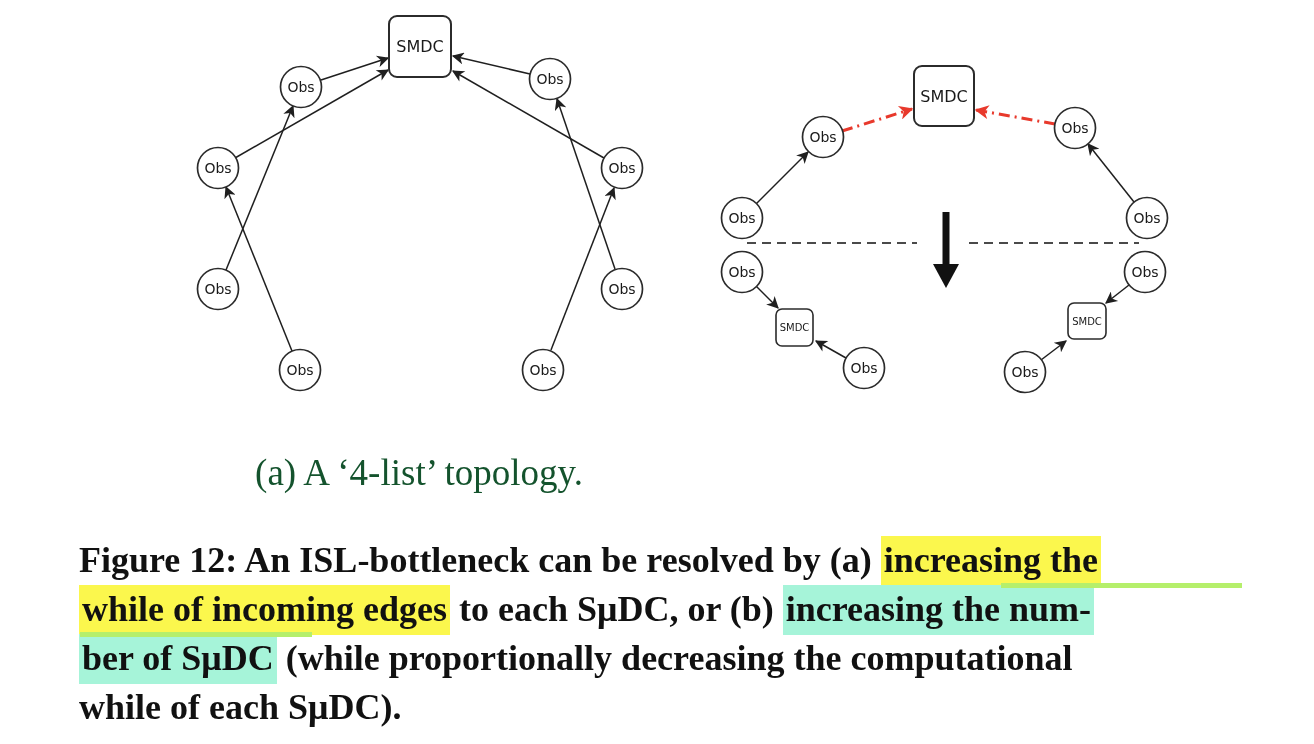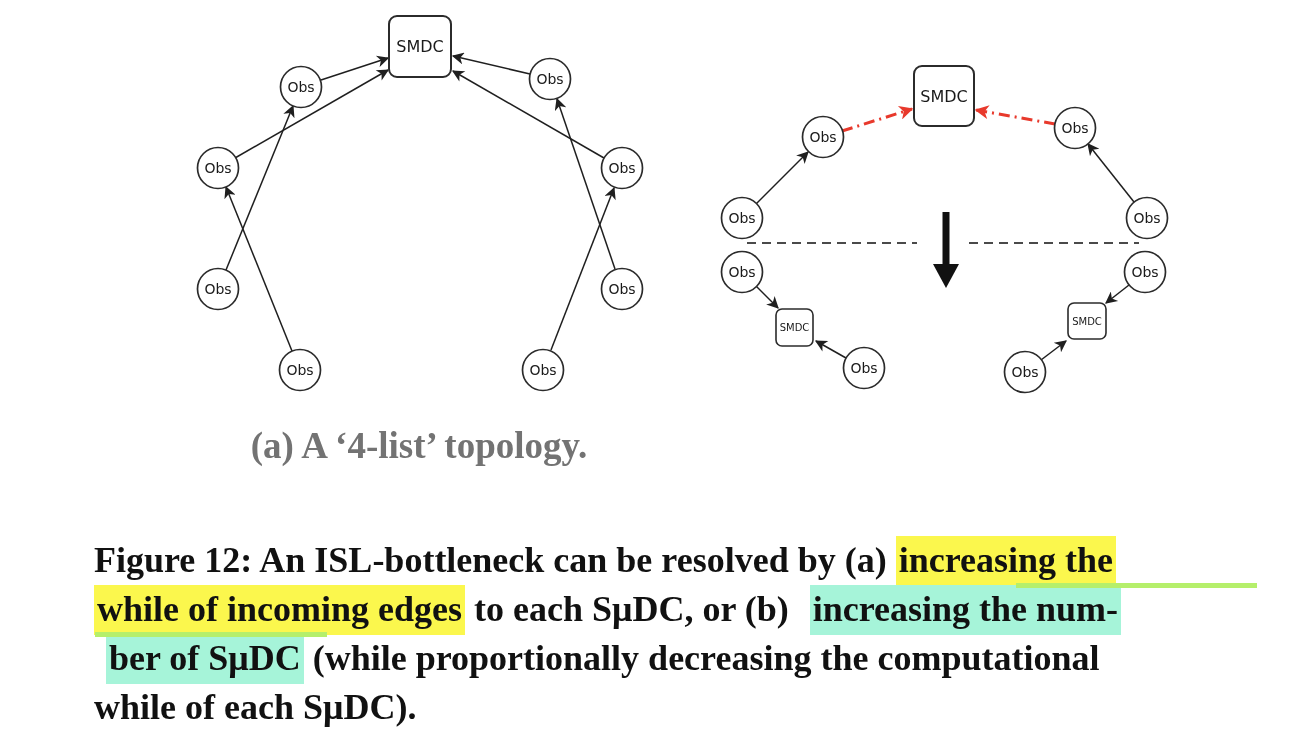--- a/index.html
+++ b/index.html
@@ -1,28 +1,28 @@
 <!DOCTYPE html>
 <html style="--hl-yellow: #fbf74d; --hl-teal: #a6f4d9; --hl-green: #b5ef6b;"><head>
 <meta charset="utf-8">
 <style>
   html,body{margin:0;padding:0;background:#ffffff;}
   #page{position:relative;width:1314px;height:744px;background:#fff;overflow:hidden;
         font-family:"Liberation Serif", serif;}
   #diagram-svg{position:absolute;left:0;top:0;}
-  .subcaption{position:absolute;top:424px;transform:translateX(-50%);
-              font-weight:bold;font-size:37px;color:#737373;white-space:nowrap;}
+  .subcaption{position:absolute;top:451px;transform:translateX(-50%);
+              font-weight:normal;font-size:37px;color:#14532d;white-space:nowrap;}
   #subcap-a{left:419px;}
   #subcap-b{left:944px;}
-  #fig-caption{position:absolute;left:94px;top:536px;width:1185px;
+  #fig-caption{position:absolute;left:79px;top:536px;width:1185px;
                font-weight:bold;font-size:36px;line-height:49px;color:#111;}
   .cap-line{white-space:nowrap;height:49px;}
   .hl{padding:4px 3px 6px 3px;}
   .hl-yellow{background:var(--hl-yellow);}
-  .hl-teal{background:var(--hl-teal);margin-left:12px;}
+  .hl-teal{background:var(--hl-teal);}
   .overlap-strip{position:absolute;height:5px;background:var(--hl-green);}
   #strip-1{left:922px;top:47px;width:241px;}
   #strip-2{left:1px;top:96px;width:232px;}
   svg text{font-family:"DejaVu Sans", sans-serif;fill:#1a1a1a;}
 </style>
 </head>
 <body>
 
 <div id="page">
   <svg id="diagram-svg" width="1314" height="420" viewBox="0 0 1314 420">

